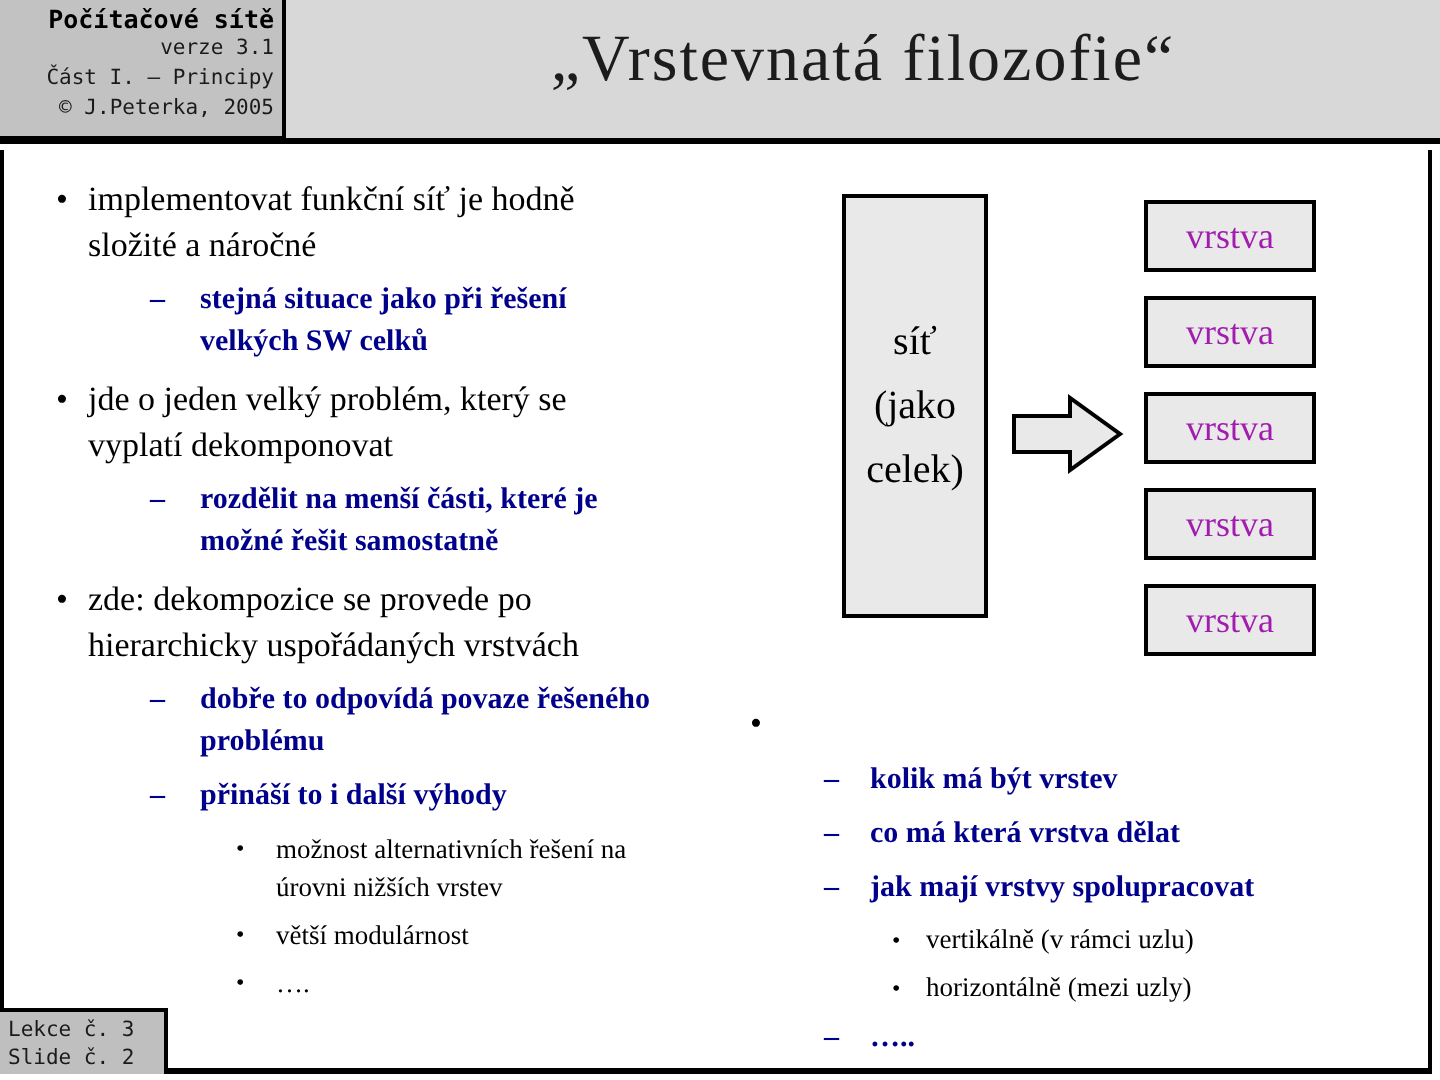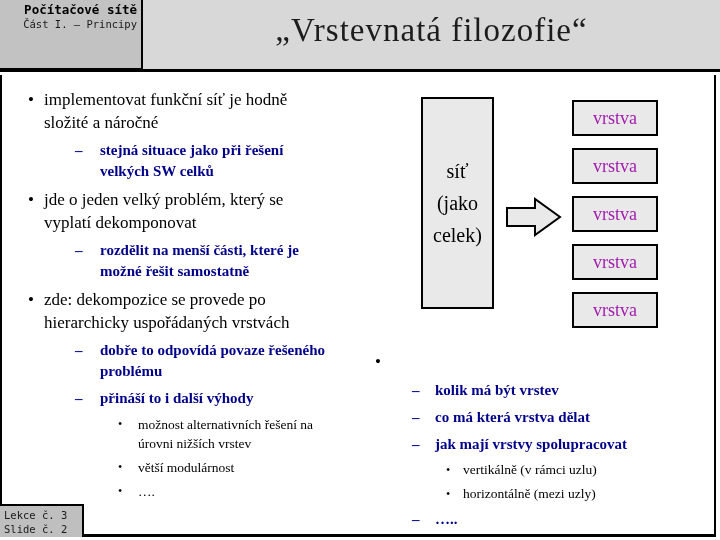--- a/index.html
+++ b/index.html
@@ -91,21 +91,23 @@
 <body>
 
 <div id="stage">
 
   <div class="title-band">
     <div class="slide-title">„Vrstevnatá filozofie“</div>
   </div>
 
   <div class="header-panel">
     <div class="hp-title">Počítačové sítě</div>
+    <div class="hp-line">verze 3.1</div>
     <div class="hp-line">Část I. – Principy</div>
+    <div class="hp-line">© J.Peterka, 2005</div>
   </div>
 
   <div class="slide-frame"></div>
 
   <div class="list left-column">
     <div class="li lvl1">
       <span class="marker">•</span>
       <span class="txt">implementovat funkční síť je hodně
 složité a náročné</span>
     </div>

